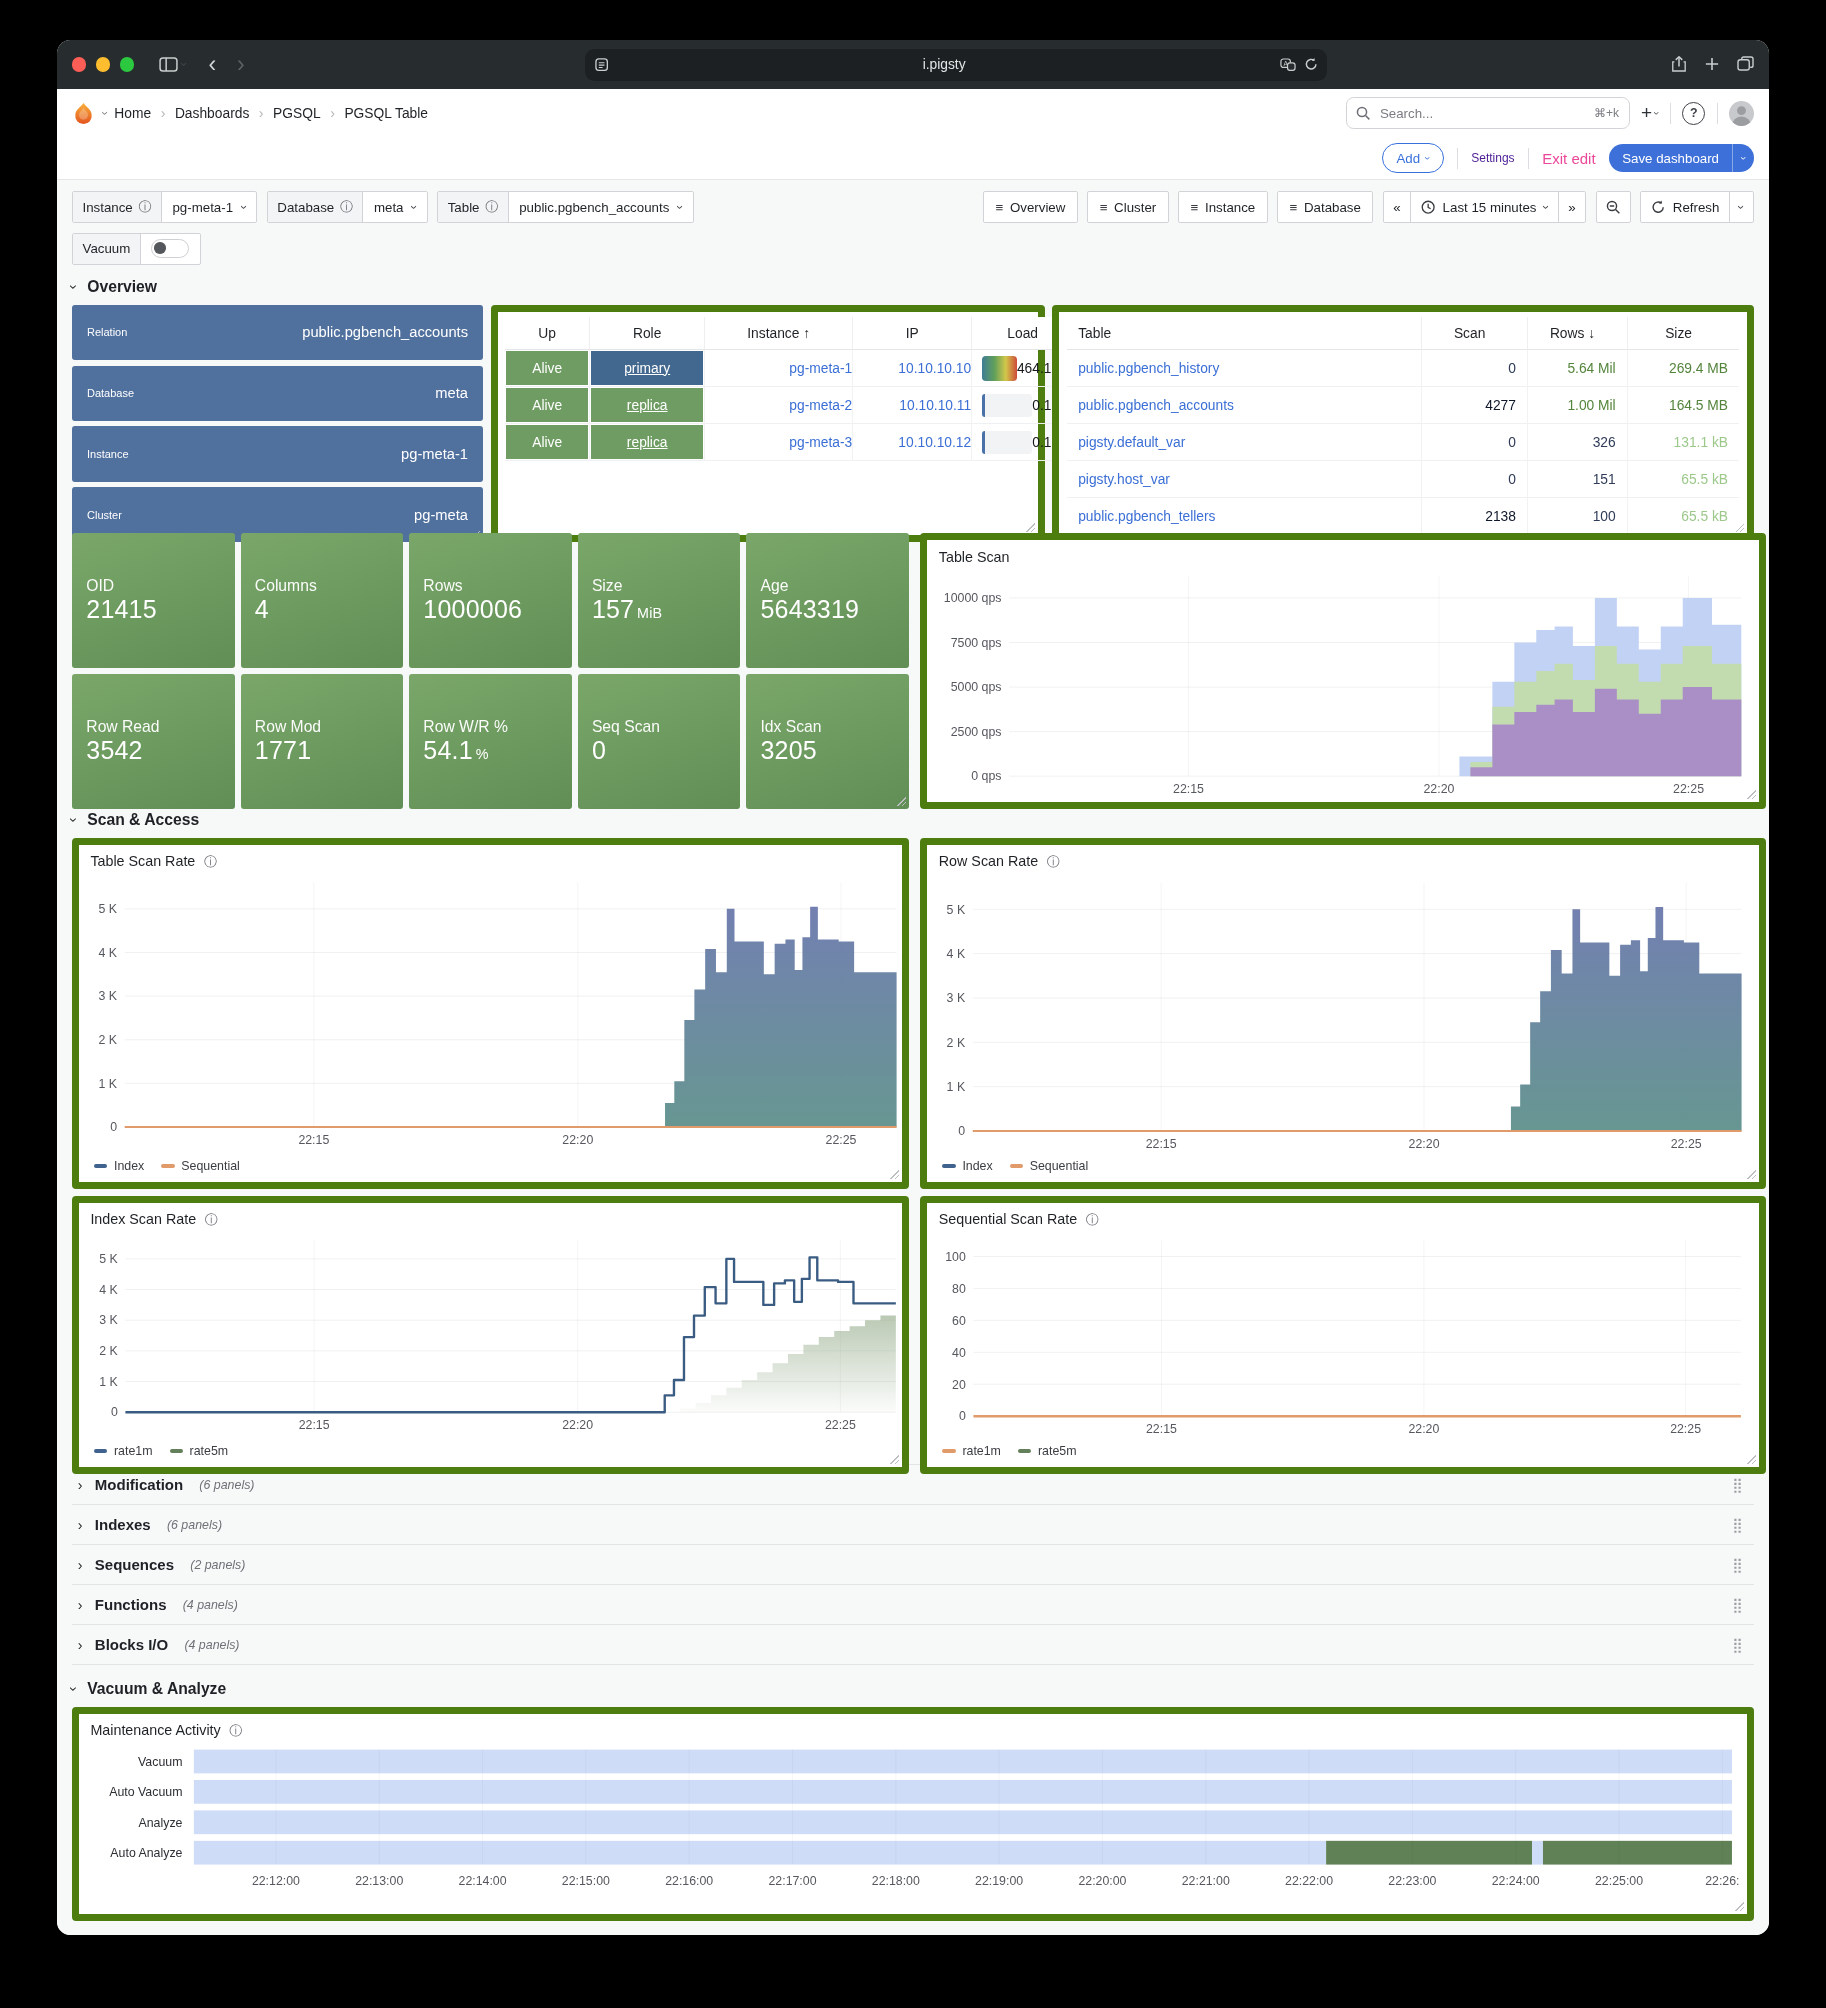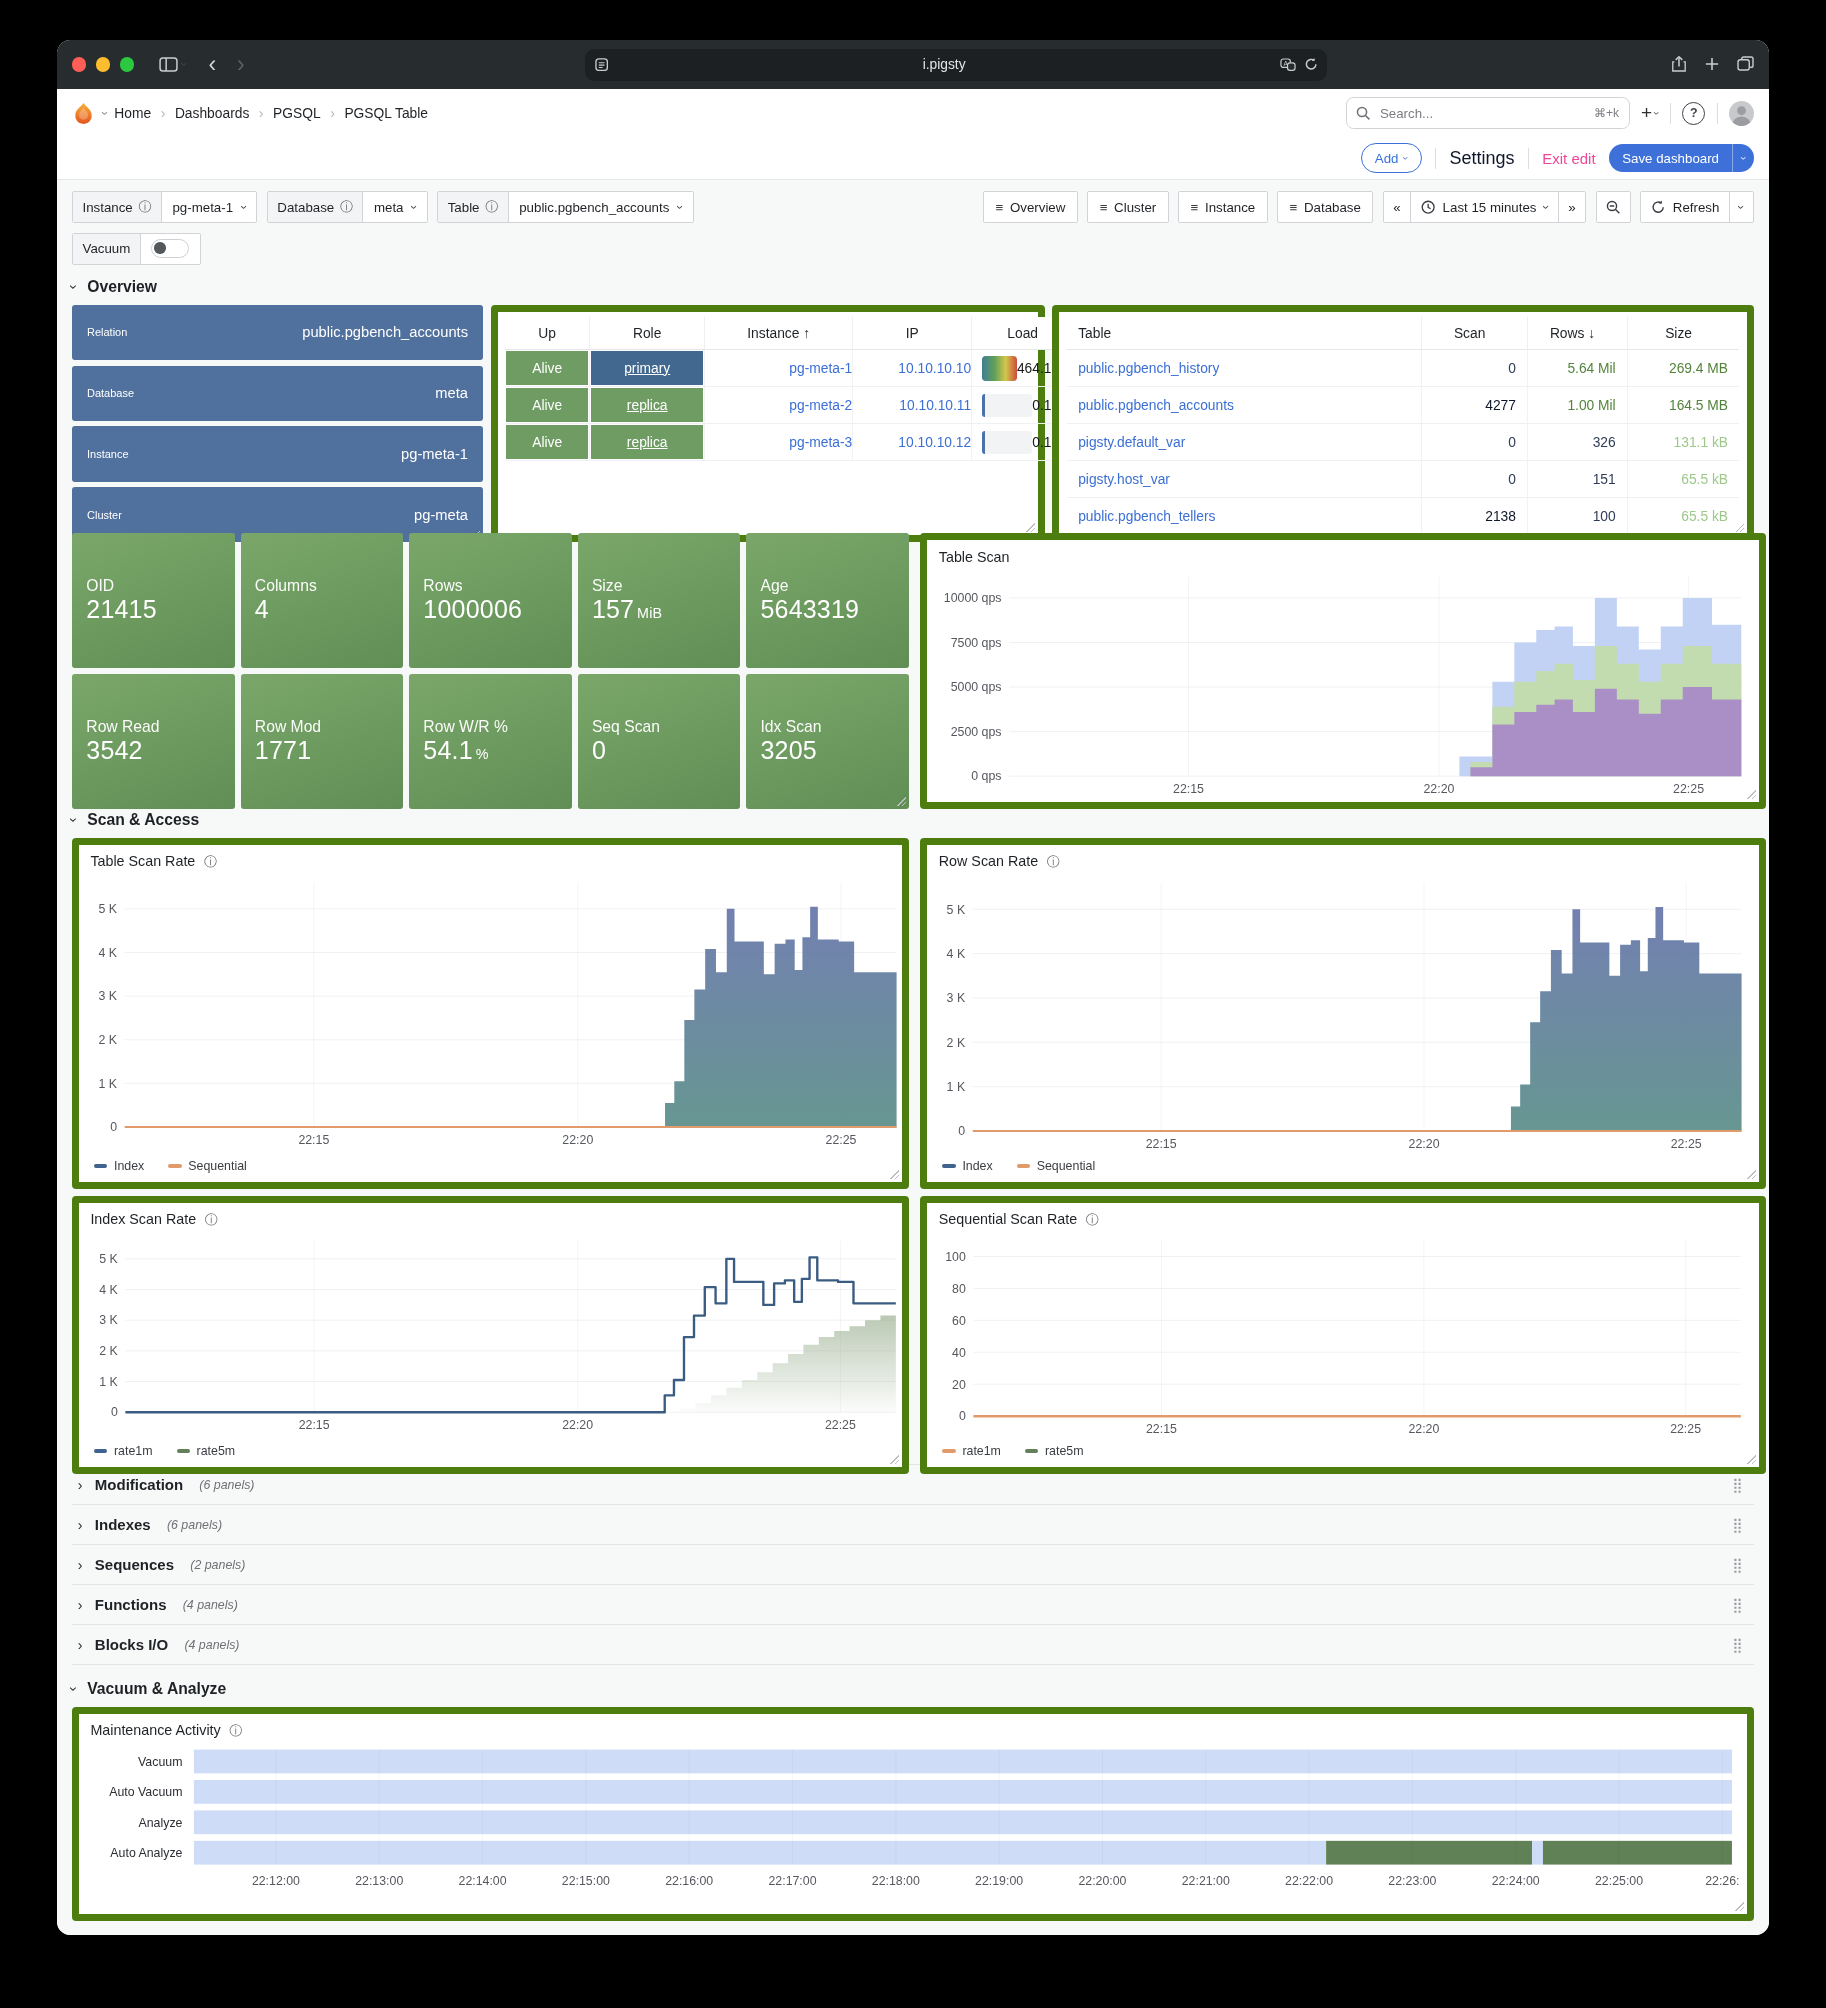--- a/index.html
+++ b/index.html
@@ -25,21 +25,21 @@
   .search{width:263px;height:30px;border:1px solid #d2d3d6;border-radius:7.6px;display:flex;align-items:center;padding:0 9.5px;gap:7.6px;background:#fff}
   .search input{border:0;outline:0;flex:1;font-size:13.3px;font-family:inherit;color:#1f2226;background:transparent}
   .search input::placeholder{color:#7b7d83}
   .kbd{font-size:12px;color:#7b7d83}
   .plusbtn{display:flex;align-items:center;gap:2.9px;color:#2e3136;font-size:19px}
   .vdiv{width:1px;height:21px;background:#dcdde0}
   .helpbtn{width:21px;height:21px;border:1.5px solid #3f4248;border-radius:50%;display:flex;align-items:center;justify-content:center;font-size:12.4px;font-weight:700;color:#3f4248}
   .avatar{width:25px;height:25px;border-radius:50%;background:#c7c9cc;overflow:hidden;display:flex;align-items:flex-end;justify-content:center}
   .editrow{height:42px;background:#fff;border-bottom:1px solid #e5e6e8;display:flex;align-items:center;justify-content:flex-end;padding:0 15px;gap:13.3px}
   .addbtn{height:28.5px;padding:0 13.3px;border:1px solid #3871dc;border-radius:15px;color:#3871dc;font-size:13.3px;font-weight:500;display:flex;align-items:center;gap:5.7px;background:#fff}
-  .txtbtn{font-size:18px;font-weight:500;color:#0f172a}
+  .txtbtn{font-size:12px;font-weight:500;color:#4c1d95}
   .linkbtn{font-size:15px;font-weight:500;color:#ec4899}
   .savegrp{display:flex;height:28.5px;border-radius:15px;overflow:hidden;background:#3d70d8;color:#fff;font-size:13.3px;font-weight:500;align-items:stretch}
   .savemain{padding:0 13.3px;display:flex;align-items:center}
   .savechev{padding:0 8.6px;display:flex;align-items:center;border-left:1px solid rgba(255,255,255,.4)}
   
   .dash{flex:1;padding:11.4px 15px 0 15px;overflow:hidden}
   .ctlrow{display:flex;align-items:center;gap:9.5px;margin-bottom:9.5px}
   .vars{display:flex;gap:9.5px}
   .vgroup{display:flex;height:30px;border:1px solid #d2d3d6;border-radius:1.9px;background:#fff;overflow:hidden}
   .vlabel{background:#f3f4f5;padding:0 9.5px;display:flex;align-items:center;gap:5.7px;border-right:1px solid #d2d3d6;font-size:13.3px;color:#1f2226}
@@ -90,21 +90,21 @@
   .statrow{display:grid;grid-template-columns:837px auto;gap:11.4px;height:261px;margin-bottom:7.6px}
   .tiles{display:grid;grid-template-columns:repeat(5,1fr);grid-template-rows:1fr 1fr;gap:5.7px}
   .tile{background:linear-gradient(160deg,#7aa769,#618e55);border-radius:2.9px;display:flex;flex-direction:column;justify-content:center;padding-left:14.3px;color:#fff;position:relative}
   .tilab{font-size:15.7px;opacity:.97}
   .tival{font-size:25px;font-weight:500;letter-spacing:0.2px}
   .tisuf{font-size:14.3px;font-weight:500;margin-left:2.9px}
   .chartpanel{display:flex;flex-direction:column}
   .ptitle{display:flex;align-items:flex-start;gap:8.6px;padding:8.6px 11.4px 0 11.4px;font-size:14.3px;font-weight:500;color:#1e2125}
   .chart{flex:1;margin:1.9px 5.7px 0 1.9px}
   .chart svg text{font-family:"Liberation Sans",sans-serif;font-size:13px;fill:#56585f}
-  .legend{display:flex;gap:24px;align-items:center;padding:1.9px 11.4px 8.6px 15px;font-size:12.4px;color:#3a3d42}
+  .legend{display:flex;gap:17px;align-items:center;padding:1.9px 11.4px 8.6px 15px;font-size:12.4px;color:#3a3d42}
   .litem{display:flex;align-items:center;gap:6.7px}
   .lmark{width:13.3px;height:3.8px;border-radius:1.9px;display:inline-block}
   .crow{display:grid;grid-template-columns:837px auto;gap:11.4px;margin-bottom:27px}
   .h348{height:331px}.h272{height:259px}
   
   .collist{border-top:1px solid #e3e4e6;margin-bottom:5.7px}
   .colrow{height:39px;border-bottom:1px solid #e3e4e6;display:flex;align-items:center;gap:12.4px;padding:0 5.7px}
   .colchev{font-size:14.3px;color:#1e2125}
   .coltitle{font-size:15px;font-weight:700;color:#1e2125}
   .colcount{font-size:12.4px;font-style:italic;color:#6f7177;margin-left:3.8px}

